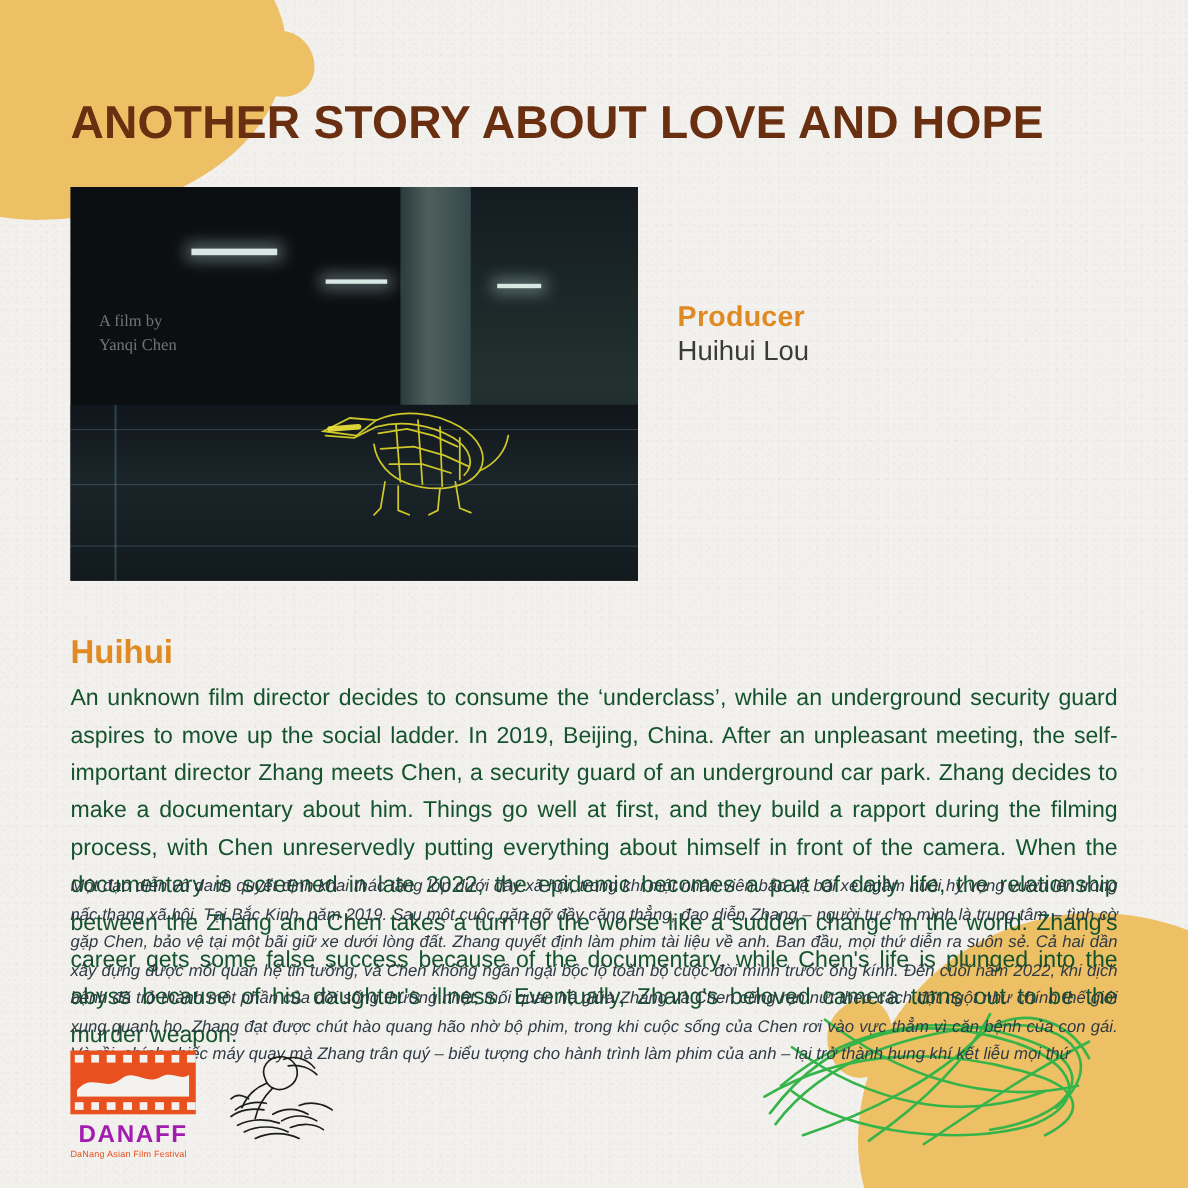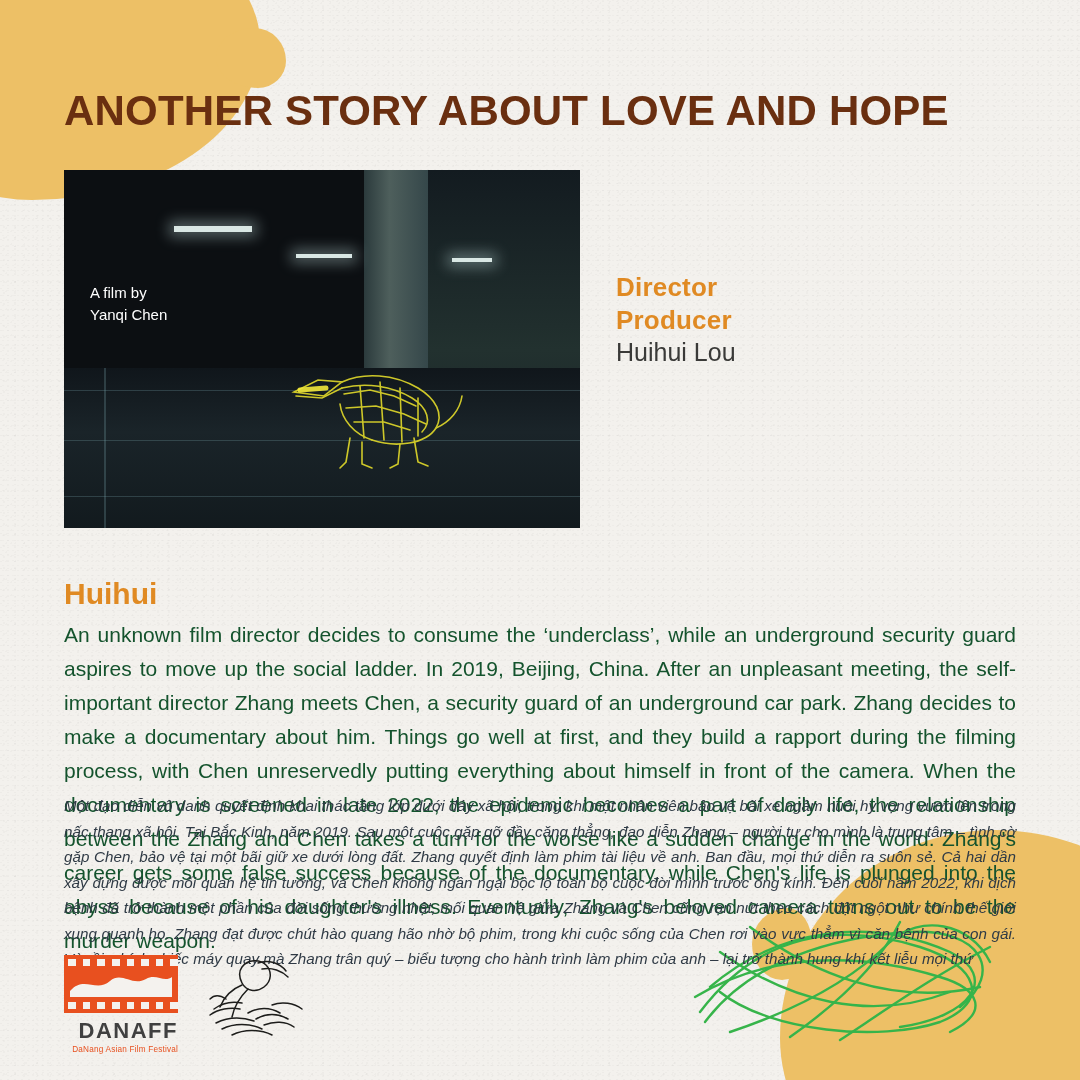--- a/index.html
+++ b/index.html
@@ -139,24 +139,24 @@
   }
   .poster-lamp {
     position: absolute;
     background: #d9e7e4;
     box-shadow: 0 0 14px 5px rgba(200,230,230,0.38);
   }
   .poster-credit {
     position: absolute;
     left: 26px;
     top: 112px;
-    color: #ffffff;
+    color: #737373;
     font-size: 15px;
     line-height: 1.45;
-    font-family: Liberation Sans, sans-serif;
+    font-family: Liberation Serif, serif;
   }
   .poster-dino {
     position: absolute;
     left: 220px;
     top: 182px;
     width: 180px;
     height: 120px;
   }
 
   .meta {
@@ -245,32 +245,32 @@
     height: 7px;
     background: #f4f2ee;
   }
   .danaff-mark .wave {
     position: absolute;
     left: 6px; right: 6px;
     top: 16px;
     height: 26px;
   }
   .danaff-name {
-    color: #404040;
+    color: #a21caf;
     font-size: 22px;
     font-weight: bold;
     letter-spacing: 1.5px;
     margin-top: 5px;
-    text-align: right;
+    text-align: center;
   }
   .danaff-sub {
     color: #e8501f;
     font-size: 8.2px;
     letter-spacing: 0.2px;
-    text-align: right;
+    text-align: left;
     margin-top: 1px;
   }
   .autumn-logo {
     width: 106px;
     height: 86px;
     margin-top: 2px;
   }
 </style>
 </head>
 <body>
@@ -331,21 +331,20 @@
       </g>
       <path d="M16,38 L42,36" stroke="#f2e93a" stroke-width="5" stroke-linecap="round" opacity="0.9"></path>
     </svg>
     <div class="poster-credit">
       <div>A film by</div>
       <div>Yanqi Chen</div>
     </div>
   </div>
 
   <div class="meta">
-    <p class="meta-label">Director</p>
     <p class="meta-label">Producer</p>
     <p class="meta-value last">Huihui Lou</p>
   </div>
 
   <h2 class="logline-heading">Huihui</h2>
   <p class="logline-body">An unknown film director decides to consume the ‘underclass’, while an underground security guard aspires to move up the social ladder. In 2019, Beijing, China. After an unpleasant meeting, the self-important director Zhang meets Chen, a security guard of an underground car park. Zhang decides to make a documentary about him. Things go well at first, and they build a rapport during the filming process, with Chen unreservedly putting everything about himself in front of the camera. When the documentary is screened in late 2022, the epidemic becomes a part of daily life, the relationship between the Zhang and Chen takes a turn for the worse like a sudden change in the world. Zhang's career gets some false success because of the documentary, while Chen's life is plunged into the abyss because of his daughter's illness. Eventually, Zhang's beloved camera turns out to be the murder weapon.</p>
   <p class="logline-vi">Một đạo diễn vô danh quyết định khai thác tầng lớp dưới đáy xã hội, trong khi một nhân viên bảo vệ bãi xe ngầm nuôi hy vọng vươn lên trong nấc thang xã hội. Tại Bắc Kinh, năm 2019. Sau một cuộc gặp gỡ đầy căng thẳng, đạo diễn Zhang – người tự cho mình là trung tâm – tình cờ gặp Chen, bảo vệ tại một bãi giữ xe dưới lòng đất. Zhang quyết định làm phim tài liệu về anh. Ban đầu, mọi thứ diễn ra suôn sẻ. Cả hai dần xây dựng được mối quan hệ tin tưởng, và Chen không ngần ngại bộc lộ toàn bộ cuộc đời mình trước ống kính. Đến cuối năm 2022, khi dịch bệnh đã trở thành một phần của đời sống thường nhật, mối quan hệ giữa Zhang và Chen cũng rạn nứt theo cách đột ngột như chính thế giới xung quanh họ. Zhang đạt được chút hào quang hão nhờ bộ phim, trong khi cuộc sống của Chen rơi vào vực thẳm vì căn bệnh của con gái. Và rồi, chính chiếc máy quay mà Zhang trân quý – biểu tượng cho hành trình làm phim của anh – lại trở thành hung khí kết liễu mọi thứ</p>
 
   <div class="logos">
     <div class="danaff-logo">

